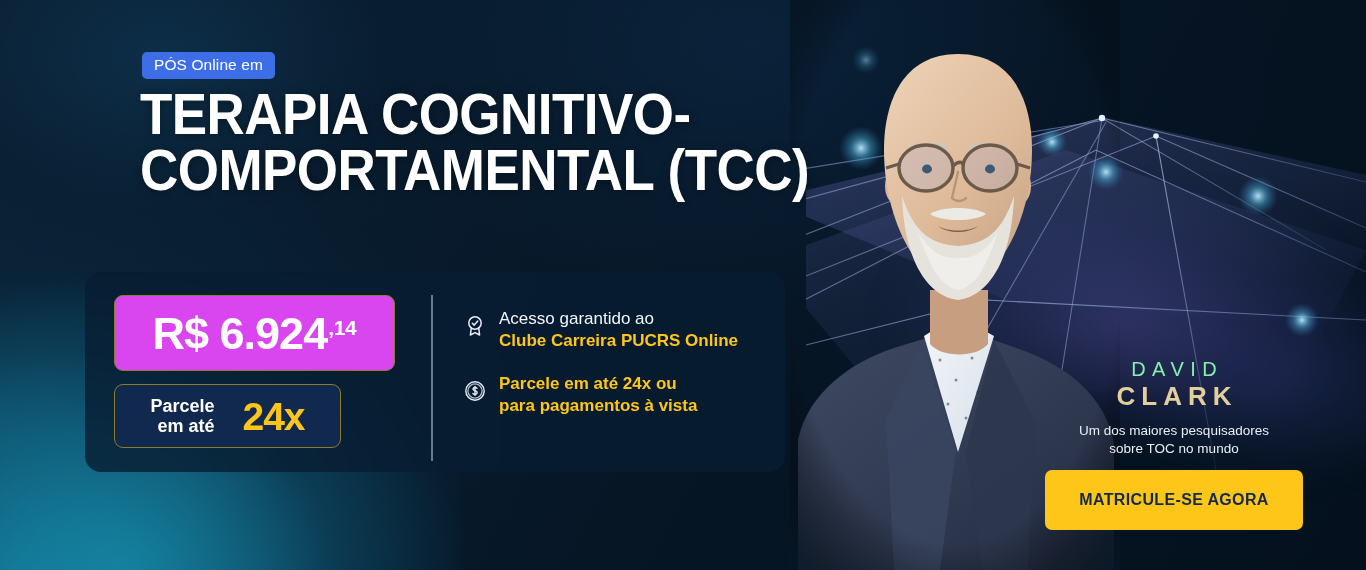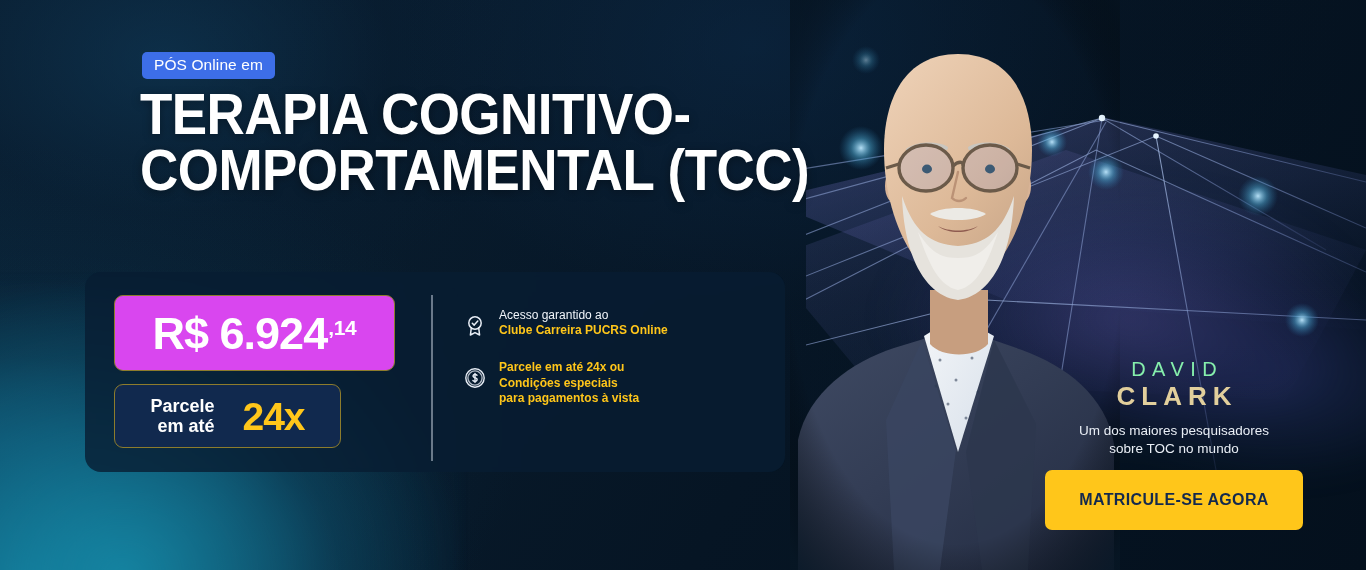--- a/index.html
+++ b/index.html
@@ -183,21 +183,21 @@
   }
   .benefit:last-child { margin-bottom:0; }
   .benefit-icon {
     flex:0 0 auto;
     width:24px; height:24px;
     margin-top:6px;
     color:#e8eef6;
   }
   .benefit-icon svg { display:block; width:24px; height:24px; }
   .benefit-text {
-    font-size:12px;
+    font-size:17px;
     line-height:1.27;
     white-space:nowrap;
   }
   .t-white  { color:#f2f6fb; font-weight:400; display:block; }
   .t-gold   { color:#ffc61a; font-weight:700; display:block; }
 
   
   .speaker {
     position:absolute;
     left:1043px; top:358px;
@@ -430,21 +430,20 @@
           <span class="benefit-icon">
             <svg viewBox="0 0 24 24" fill="none" stroke="currentColor" stroke-width="1.4" stroke-linecap="round" stroke-linejoin="round">
               <circle cx="12" cy="12" r="9.2"></circle>
               <circle cx="12" cy="12" r="7.1" opacity="0.75"></circle>
               <path d="M14 9.3 C13.2 8.4 10.9 8.2 10.2 9.4 C9.5 10.6 11 11.3 12.3 11.8 C13.6 12.3 14.6 13 13.9 14.3 C13.2 15.6 10.7 15.5 9.9 14.5"></path>
               <path d="M12 7.5 L12 16.4"></path>
             </svg>
           </span>
           <span class="benefit-text">
             <span class="t-gold">Parcele em até 24x ou</span>
-            <span class="t-gold">Condições especiais</span>
             <span class="t-gold">para pagamentos à vista</span>
           </span>
         </div>
 
       </div>
     </div>
 
     <div class="speaker">
       <div class="speaker-first">DAVID</div>
       <div class="speaker-last">CLARK</div>

